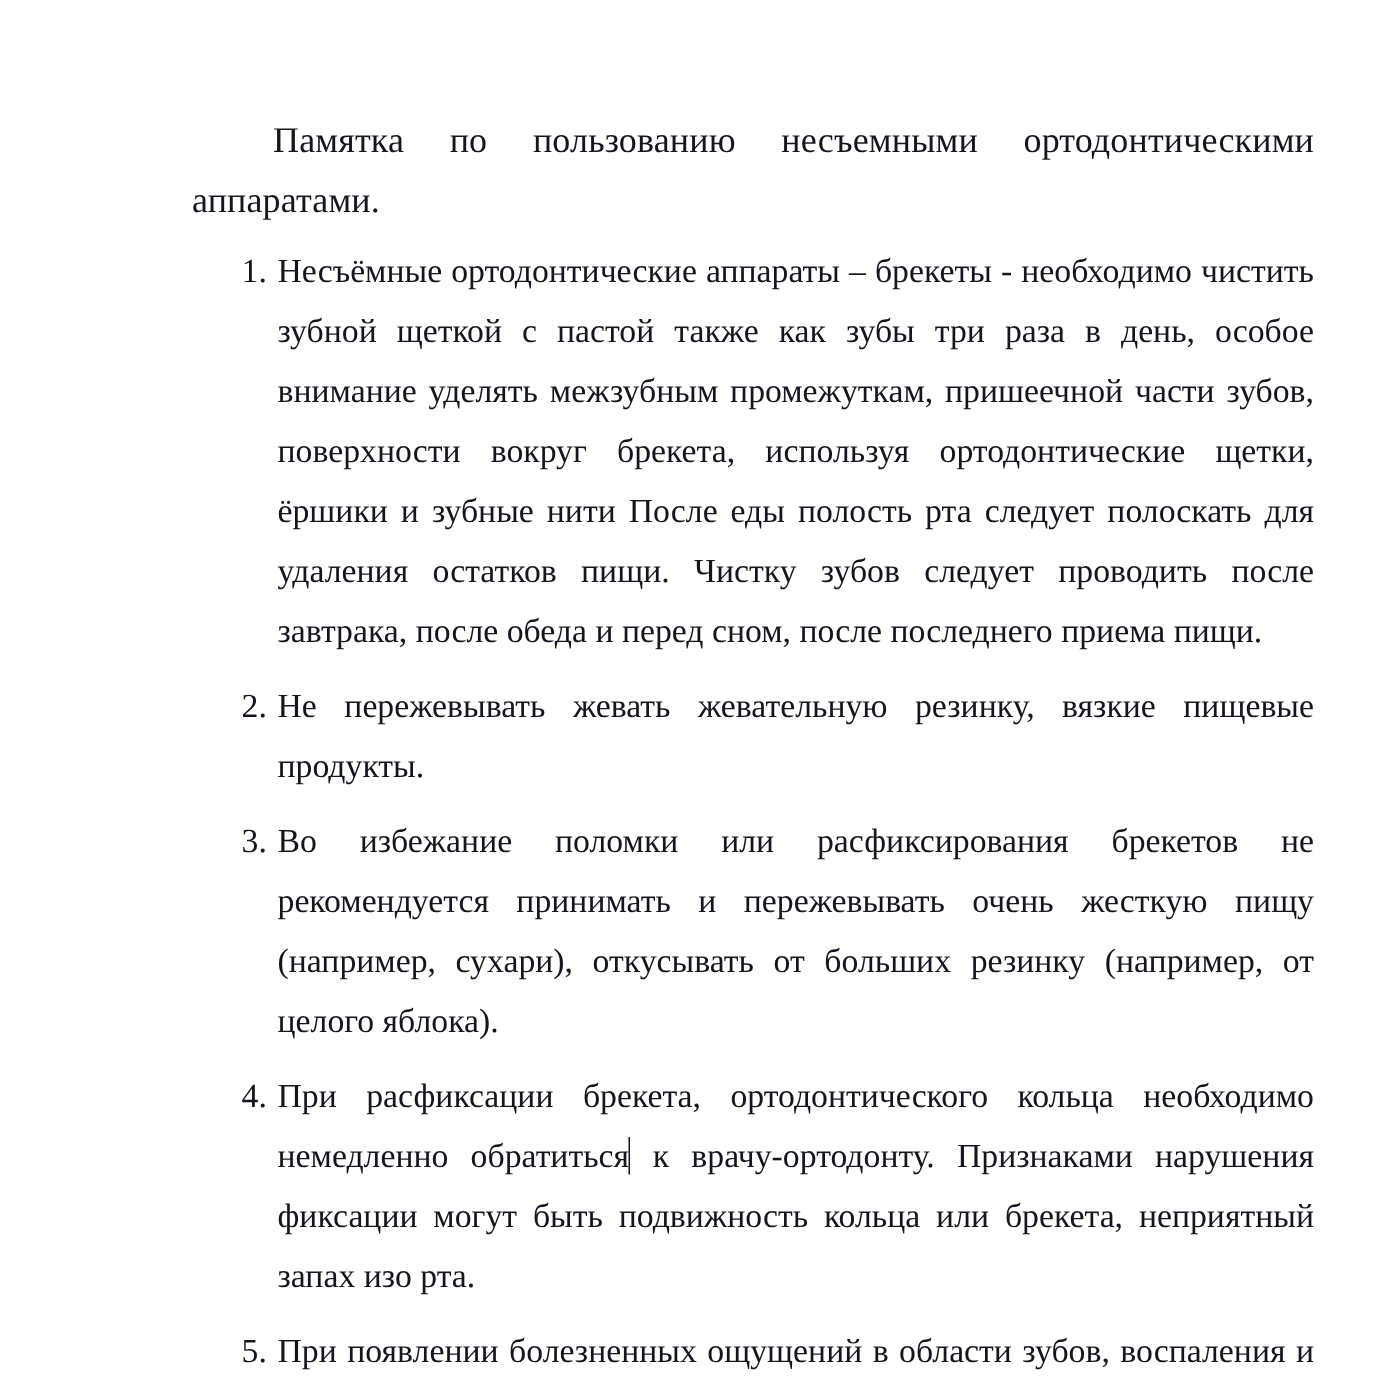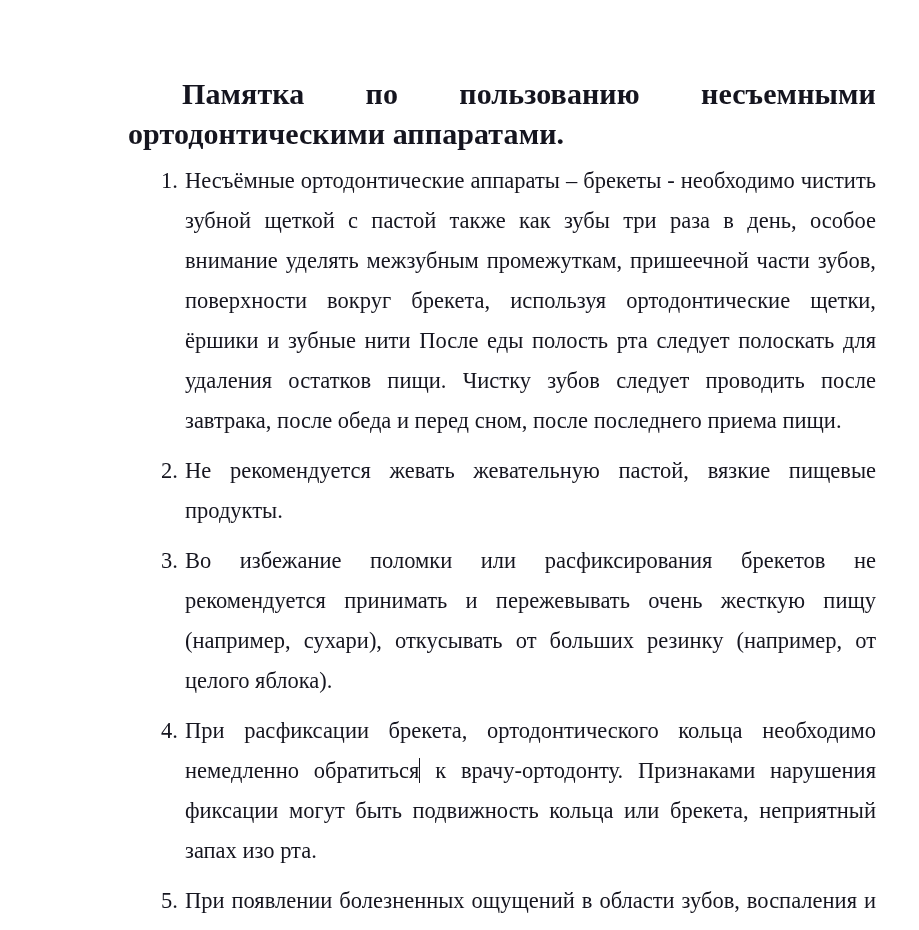--- a/index.html
+++ b/index.html
@@ -25,22 +25,22 @@
 
   .doc-body {
     position: absolute;
     left: 128px;
     top: 74px;
     width: 748px;
   }
 
   
   .doc-title {
-    font-size: 30px;
-    font-weight: bold;
+    font-size: 24px;
+    font-weight: normal;
     line-height: 40px;
     text-align: justify;
     text-align-last: left;
     text-indent: 54px;
     margin: 0;
     letter-spacing: 0.1px;
   }
 
   
   .doc-list {
@@ -98,21 +98,21 @@
 
     <ol class="doc-list">
 
       <li class="doc-list-item">
         <span class="item-number">1.</span>
         <span class="item-text">Несъёмные ортодонтические аппараты – брекеты - необходимо чистить зубной щеткой с пастой также как зубы три раза в день, особое внимание уделять межзубным промежуткам, пришеечной части зубов, поверхности вокруг брекета, используя ортодонтические щетки, ёршики и зубные нити После еды полость рта следует полоскать для удаления остатков пищи. Чистку зубов следует проводить после завтрака, после обеда и перед сном, после последнего приема пищи.</span>
       </li>
 
       <li class="doc-list-item">
         <span class="item-number">2.</span>
-        <span class="item-text">Не рекомендуется жевать жевательную пастой, вязкие пищевые продукты.</span>
+        <span class="item-text">Не пережевывать жевать жевательную резинку, вязкие пищевые продукты.</span>
       </li>
 
       <li class="doc-list-item">
         <span class="item-number">3.</span>
         <span class="item-text">Во избежание поломки или расфиксирования брекетов не рекомендуется принимать и пережевывать очень жесткую пищу (например, сухари), откусывать от больших резинку (например, от целого яблока).</span>
       </li>
 
       <li class="doc-list-item">
         <span class="item-number">4.</span>
         <span class="item-text"><span>При расфиксации брекета, ортодонтического кольца необходимо немедленно обратиться</span><span class="text-caret"></span><span> к врачу-ортодонту. Признаками нарушения фиксации могут быть подвижность кольца или брекета, неприятный запах изо рта.</span></span>

